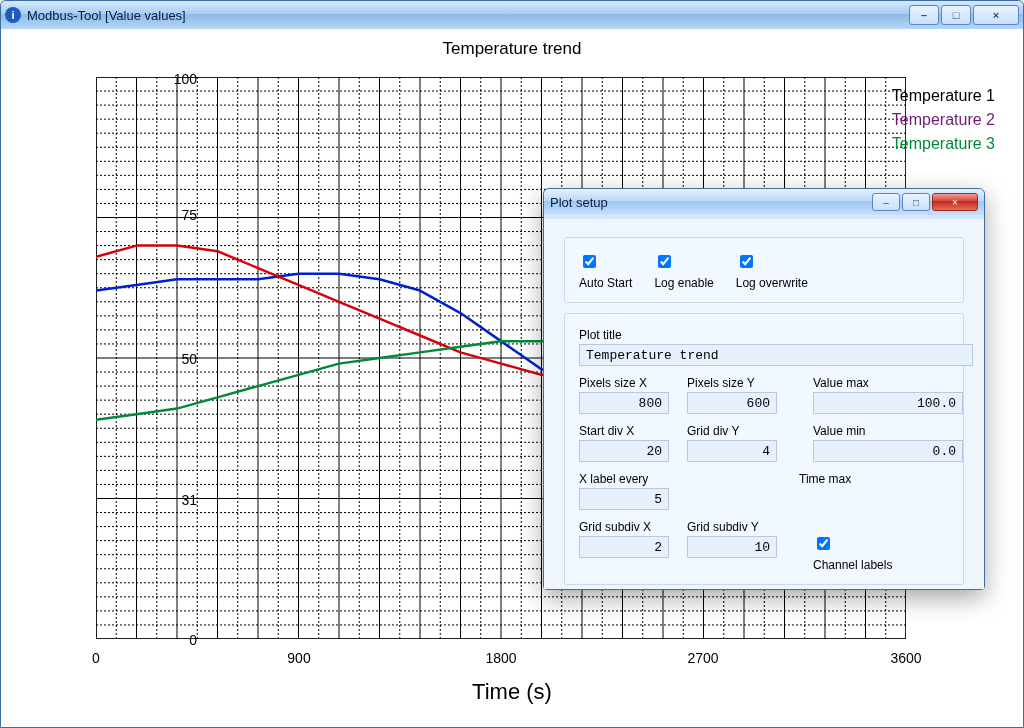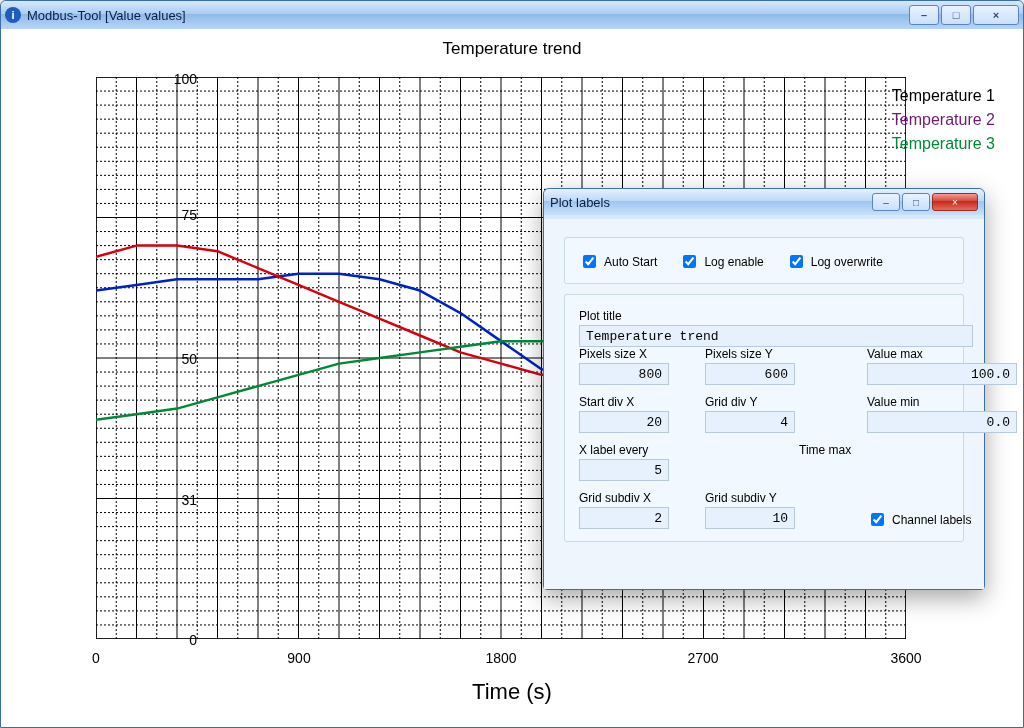--- a/index.html
+++ b/index.html
@@ -45,29 +45,29 @@
   .dlg-winbtn{width:26px;height:16px;margin-left:2px;border:1px solid #5a86c4;border-radius:3px;
               background:linear-gradient(#e9f3ff,#c9e0fb);display:flex;align-items:center;
               justify-content:center;font-size:10px;color:#2a4d7a;cursor:default;}
   .dlg-winbtn.close{width:44px;background:linear-gradient(#f39d95,#d6453b 45%,#c3291e 46%,#e86a5f);
                     color:#fff;border-color:#9c2b22;}
   .dlg-body{position:absolute;top:26px;left:0;right:0;bottom:0;padding:18px 20px 14px;
             background:#eef5fd;border-top:4px solid #d7e8fb;}
   .group{position:relative;border:1px solid #c9d9ec;border-radius:3px;padding:14px 14px 12px;
          background:#f2f8ff;margin-bottom:10px;}
   .row{display:flex;gap:22px;align-items:center;}
-  .chk{display:flex;align-items:center;gap:5px;font-size:12px;cursor:default;}
+  .chk{display:flex;align-items:flex-start;gap:5px;font-size:12px;cursor:default;flex-direction:column;}
   .chk input{width:13px;height:13px;}
   .flabel{font-size:12px;color:#000;margin-bottom:2px;}
   .tfield{height:20px;border:1px solid #b7c9df;background:#e7f1fd;
           font-family:"Courier New",monospace;font-size:13px;padding:0 6px;
           display:flex;align-items:center;}
   .tfield.right{justify-content:flex-end;}
   .col{display:flex;flex-direction:column;}
-  .cols3{display:flex;gap:36px;}
+  .cols3{display:flex;gap:18px;}
   .cols3 .col{flex:0 0 auto;}
   .cols3 .col.narrow{width:90px;}
   .cols3 .col.wide{width:150px;}
   .spacer-col{flex:1;}
 </style>
 </head>
 <body>
 
 <div class="window">
   <div class="titlebar">
@@ -200,21 +200,21 @@
     <div class="legend">
       <span class="lg" style="#0020c8">Temperature 1</span>
       <span class="lg" style="color:#701a75">Temperature 2</span>
       <span class="lg" style="color:#008a38">Temperature 3</span>
     </div>
   </div>
 </div>
 
 <div class="dialog">
   <div class="dlg-titlebar">
-    <div class="title">Plot labels</div>
+    <div class="title">Plot setup</div>
     <div class="dlg-winbtns">
       <div class="dlg-winbtn">
           <span>–</span>
         </div>
       <div class="dlg-winbtn">
           <span>□</span>
         </div>
       <div class="dlg-winbtn close">
           <span>×</span>
         </div>
@@ -235,21 +235,21 @@
         </label>
         <label class="chk">
           <input type="checkbox" checked="" style="">
           <span>Log overwrite</span>
         </label>
       </div>
     </div>
 
     <div class="group">
 
-      <div class="col" style="">
+      <div class="col" style="margin-bottom:10px;">
         <div class="flabel">Plot title</div>
         <div class="tfield" style="width:380px">Temperature trend</div>
       </div>
 
       <div class="cols3" style="margin-bottom:10px;">
         <div class="col narrow">
           <div class="flabel">Pixels size X</div>
           <div class="tfield right">800</div>
         </div>
         <div class="col narrow">

